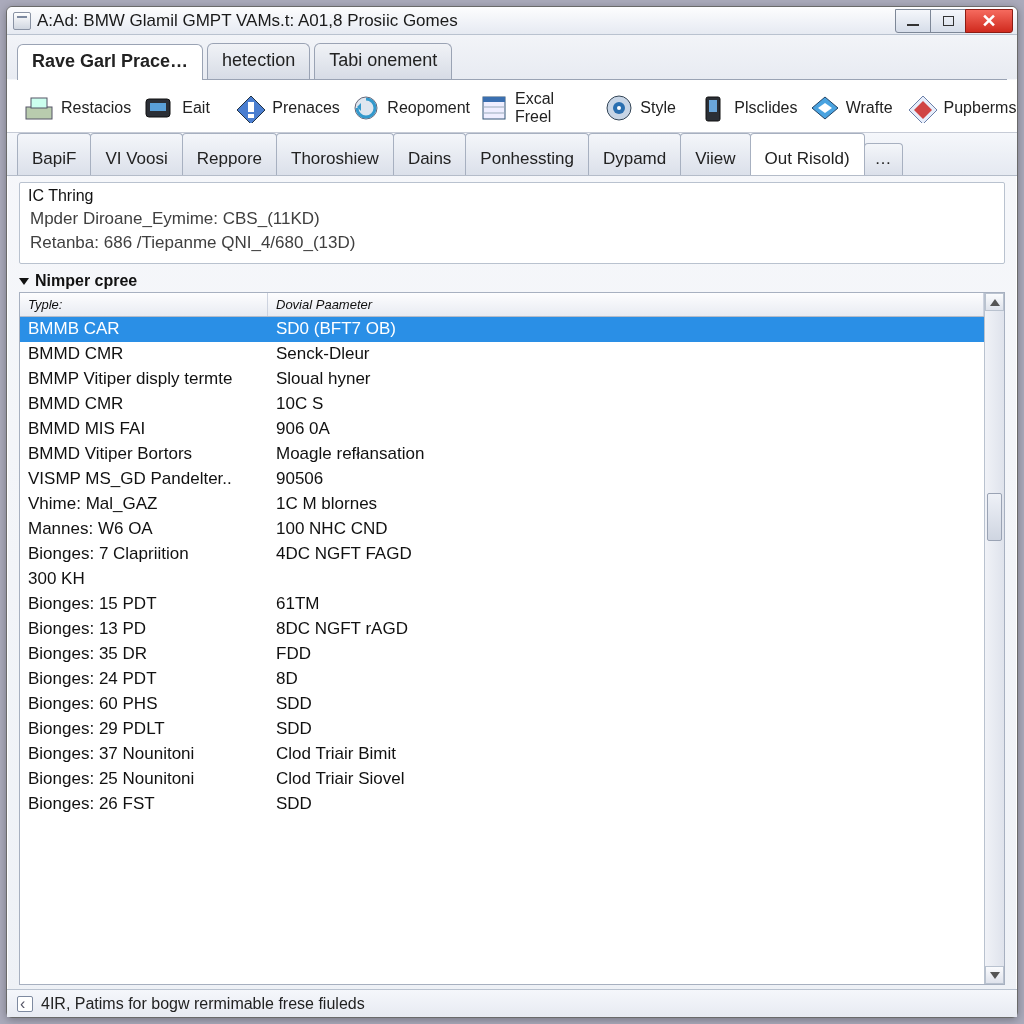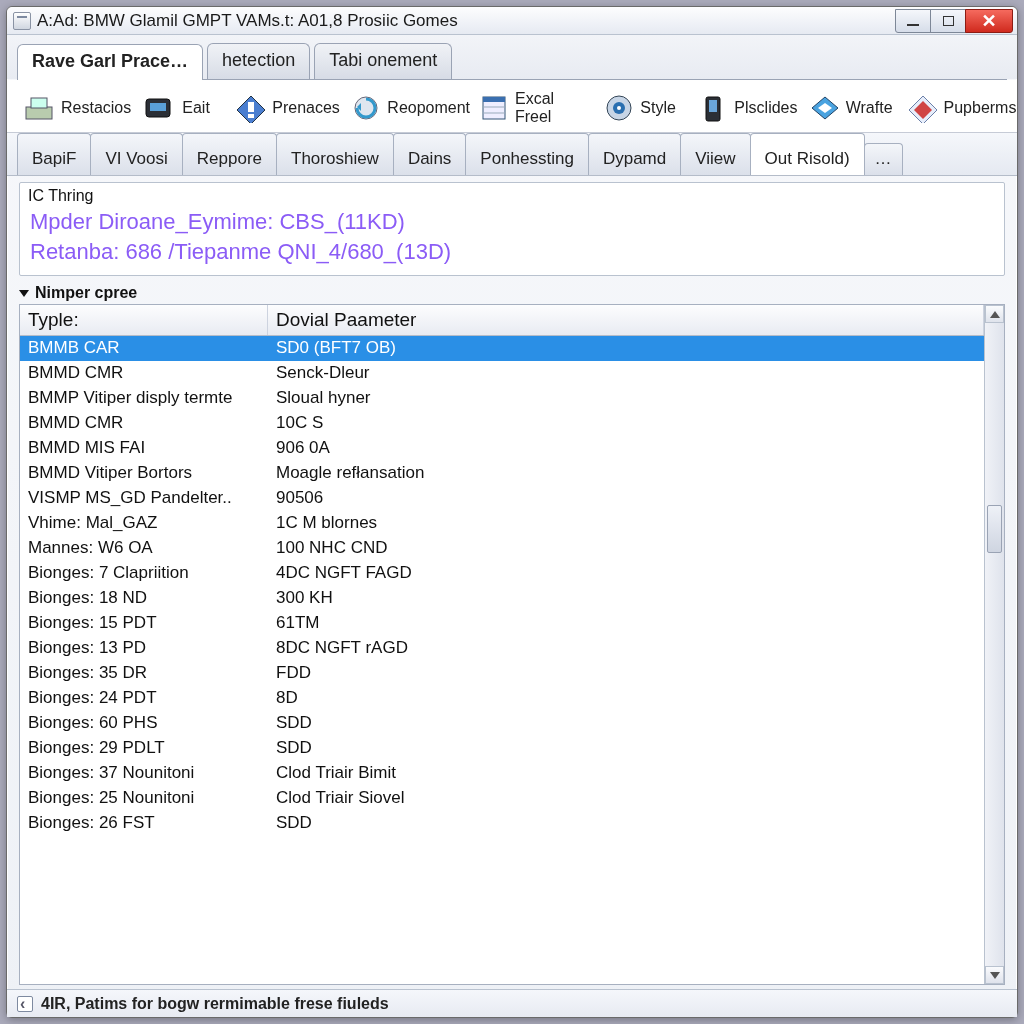--- a/index.html
+++ b/index.html
@@ -52,48 +52,48 @@
     padding:15px 14px 6px; font-size:17px; color:#222;
     background:linear-gradient(#f4f6fa,#dbe0ea);
     border:1px solid #a7b0c0; border-bottom:none; border-radius:4px 4px 0 0; margin-right:-1px;
   }
   .sec-tab.active { background:#fff; font-weight:400; }
   .sec-tab.more { padding:5px 10px 6px; }
 
   
   .info-panel { border:1px solid #b9c2cf; margin:6px 12px 2px; background:#fff; padding:2px 0 8px; border-radius:2px; }
   .info-panel .hdr { font-size:16px; padding:2px 8px; color:#111; }
-  .info-panel .line { font-size:22px; padding:2px 10px; color:#8b5cf6; }
+  .info-panel .line { font-size:17px; padding:2px 10px; color:#404040; }
 
   
   .group-header { margin:6px 12px 0; font-size:16px; font-weight:bold; color:#111; display:flex; align-items:center; gap:6px; }
   .caret-down { width:0;height:0;border-left:5px solid transparent;border-right:5px solid transparent;border-top:7px solid #111; }
 
   
   .table-wrap { position:relative; flex:1; margin:2px 12px 4px; border:1px solid #a7b0c0; background:#fff; display:flex; min-height:0; }
   .table { flex:1; overflow:hidden; }
   .thead { display:flex; background:linear-gradient(#fdfdfe,#e8ebf2); border-bottom:1px solid #b4bcc9; }
-  .th { padding:4px 8px; font-size:19px; color:#111; border-right:1px solid #cdd3df; }
+  .th { padding:4px 8px; font-size:13px; color:#111; border-right:1px solid #cdd3df;font-style:italic; }
   .th.c0{ width:248px; } .th.c1{ flex:1; }
   .tbody { }
   .tr { display:flex; font-size:17px; color:#111; }
   .tr .td { padding:2px 8px 3px; white-space:nowrap; overflow:hidden; text-overflow:ellipsis; }
   .tr .td.c0{ width:248px; } .tr .td.c1{ flex:1; }
   .tr.selected { background:#2a8fe6; color:#fff; }
   .tr.selected .td { border-color:transparent; }
 
   .vscroll { width:20px; background:linear-gradient(90deg,#f0f2f7,#dfe3ec); border-left:1px solid #b9c2cf; position:relative; }
   .vscroll .arrow { position:absolute; left:0; right:0; height:18px; display:flex; align-items:center; justify-content:center; background:linear-gradient(#fafbfd,#dfe3ec); border:1px solid #b9c2cf; }
   .vscroll .arrow.up{ top:0; } .vscroll .arrow.dn{ bottom:0; }
   .vscroll .tri-up{width:0;height:0;border-left:5px solid transparent;border-right:5px solid transparent;border-bottom:7px solid #555;}
   .vscroll .tri-dn{width:0;height:0;border-left:5px solid transparent;border-right:5px solid transparent;border-top:7px solid #555;}
   .vscroll .thumb{ position:absolute; left:2px; right:2px; top:200px; height:48px; background:linear-gradient(#eef1f7,#cfd5e1); border:1px solid #9aa3b4; border-radius:2px;}
 
   
-  .statusbar { height:28px; border-top:1px solid #b9c2cf; background:linear-gradient(#f5f7fb,#e7eaf2); display:flex; align-items:center; padding:0 10px; font-size:16px; color:#222; gap:8px;font-weight:bold; }
+  .statusbar { height:28px; border-top:1px solid #b9c2cf; background:linear-gradient(#f5f7fb,#e7eaf2); display:flex; align-items:center; padding:0 10px; font-size:16px; color:#222; gap:8px; }
   .status-icon{ width:16px;height:16px;border:1px solid #7e8aa0;border-radius:2px;background:#fff; position:relative;}
   .status-icon::after{content:"‹";position:absolute;left:2px;top:-2px;color:#556;}
 
   
   svg{display:block}
 </style>
 </head>
 <body>
 
 <div class="window">
@@ -275,21 +275,20 @@
           </div>
           <div class="tr">
             <div class="td c0">Mannes: W6 OA</div>
             <div class="td c1">100 NHC CND</div>
           </div>
           <div class="tr">
             <div class="td c0">Bionges: 7 Clapriition</div>
             <div class="td c1">4DC NGFT FAGD</div>
           </div>
           <div class="tr">
-            <div class="td c0">Bionges: 18 ND</div>
             <div class="td c1">300 KH</div>
           </div>
           <div class="tr">
             <div class="td c0">Bionges: 15 PDT</div>
             <div class="td c1">61TM</div>
           </div>
           <div class="tr">
             <div class="td c0">Bionges: 13 PD</div>
             <div class="td c1">8DC NGFT rAGD</div>
           </div>

